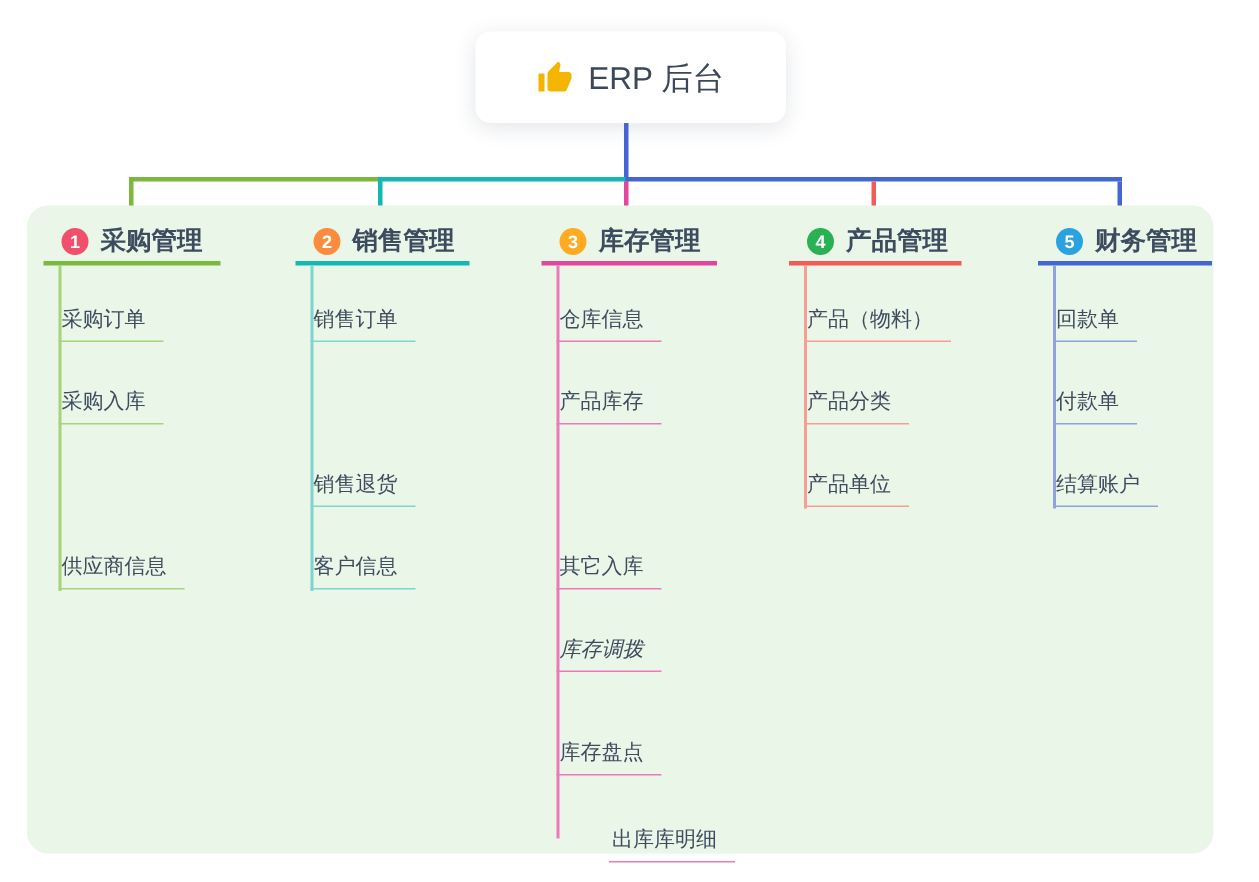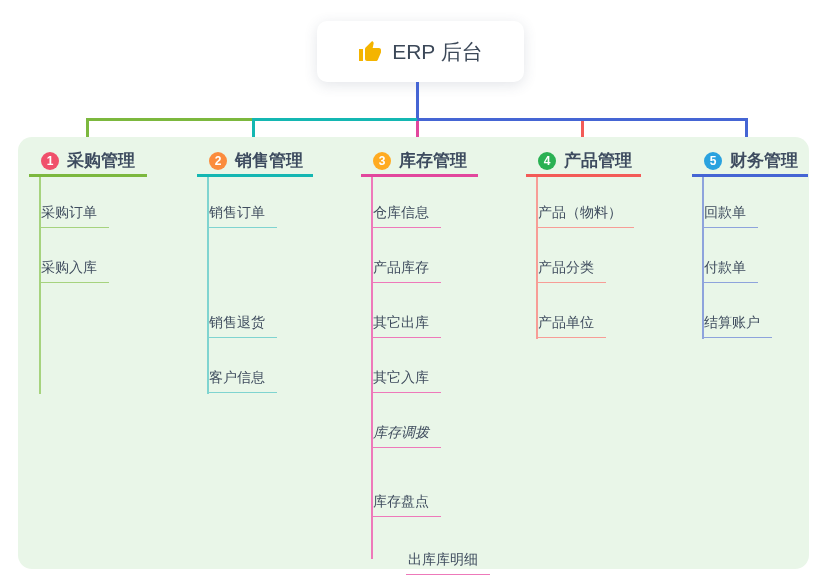--- a/index.html
+++ b/index.html
@@ -91,20 +91,21 @@
   <div class="board"></div>
 
   <div class="branch b1">
     <div class="branch-header">
       <span class="badge">1</span>
       <span>采购管理</span>
     </div>
     <div class="spine"></div>
     <div class="item r0">采购订单</div>
     <div class="item r1">采购入库</div>
+    <div class="item r3">供应商信息</div>
   </div>
 
   <div class="branch b2">
     <div class="branch-header">
       <span class="badge">2</span>
       <span>销售管理</span>
     </div>
     <div class="spine"></div>
     <div class="item r0">销售订单</div>
     <div class="item r2">销售退货</div>
@@ -112,21 +113,20 @@
   </div>
 
   <div class="branch b3">
     <div class="branch-header">
       <span class="badge">3</span>
       <span>库存管理</span>
     </div>
     <div class="spine"></div>
     <div class="item r0">仓库信息</div>
     <div class="item r1">产品库存</div>
-    <div class="item r2">其它出库</div>
     <div class="item r3">其它入库</div>
     <div class="item r4">库存调拨</div>
     <div class="item r5">库存盘点</div>
     <div class="item r6">出库库明细</div>
   </div>
 
   <div class="branch b4">
     <div class="branch-header">
       <span class="badge">4</span>
       <span>产品管理</span>

